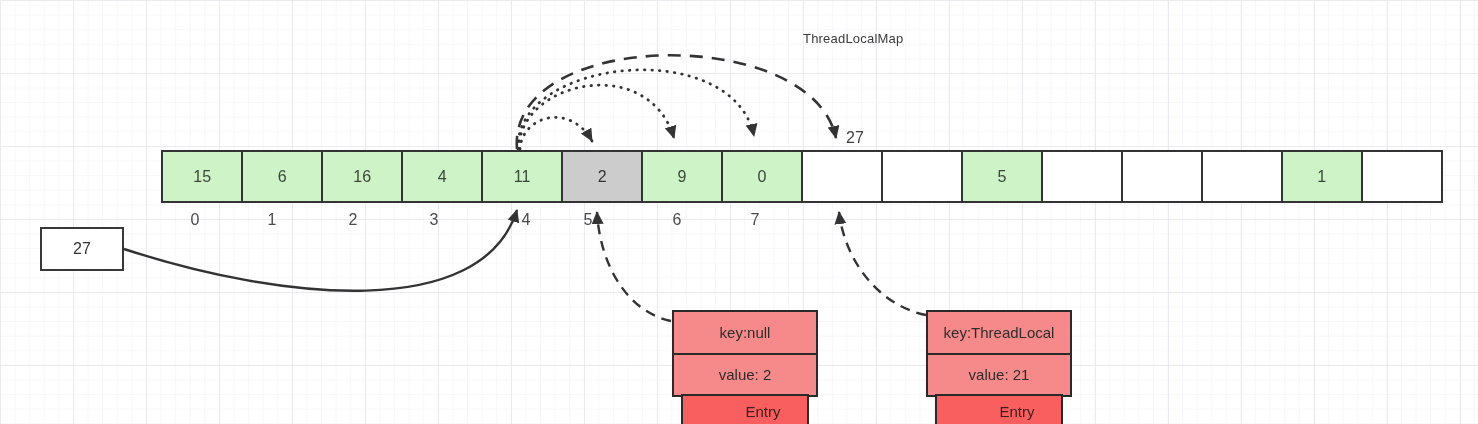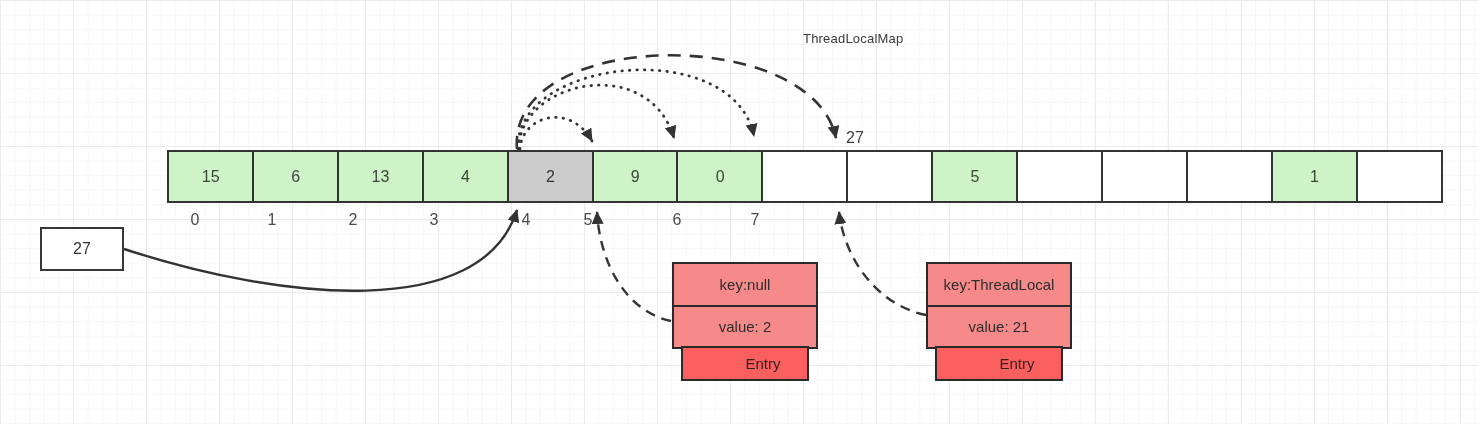--- a/index.html
+++ b/index.html
@@ -24,21 +24,21 @@
   .array{
     position:absolute;left:155px;top:150px;width:1288px;height:53px;
     display:flex;
   }
   .cell{
     flex:1;box-sizing:border-box;
     border:2.5px solid #333333;margin-left:-2.5px;
     display:flex;align-items:center;justify-content:center;
     font-size:16px;color:#3a463a;
   }
-  .cell:first-child{margin-left:12px;text-align:right;}
+  .cell:first-child{margin-left:6px;text-align:right;}
   .c-green{background:var(--green,#cdf3c6);}
   .c-gray{background:var(--gray,#cccccc);color:#333;}
   .c-empty{background:#ffffff;}
   .idx{
     position:absolute;top:211px;width:34px;margin-left:-17px;
     text-align:center;font-size:16px;color:#4a4a4a;
   }
   .probe-label{
     position:absolute;left:846px;top:129px;
     font-size:16px;color:#3f3f3f;
@@ -49,43 +49,44 @@
     box-sizing:border-box;border:2.5px solid #383838;background:#ffffff;
     display:flex;align-items:center;justify-content:center;
     font-size:16px;color:#333333;
   }
   
   .entry-box{position:absolute;width:146px;}
   .entry-box .row{
     box-sizing:border-box;height:45px;
     border:2.5px solid #2a2a2a;background:var(--pink,#f68a8a);
     display:flex;align-items:center;justify-content:center;
-    font-size:15px;color:#2d2d2d;
+    font-size:15px;color:#2d2d2d;margin-top:48px;
   }
   .entry-box .row.value{margin-top:-2.5px;height:44px;text-align:center;}
   .entry-box .tag{
     box-sizing:border-box;width:128px;height:35px;margin:-2.5px auto 0;
     border:2.5px solid #2a2a2a;background:var(--red,#fa5f5f);
     display:flex;align-items:center;justify-content:center;
     font-size:15px;color:#3a2020;padding-left:36px;
   }
   .arrows{position:absolute;left:0;top:0;pointer-events:none;}
 </style>
 </head>
 <body>
 
 <div class="board" style="--green: #cdf3c6; --gray: #cccccc; --pink: #f68a8a; --red: #fa5f5f;">
 
   <div class="title">ThreadLocalMap</div>
 
   <div class="array">
     <div class="cell c-green">15</div>
     <div class="cell c-green">6</div>
-    <div class="cell c-green">13</div>
+    <div class="cell c-green">16</div>
     <div class="cell c-green">4</div>
+    <div class="cell c-green">11</div>
     <div class="cell c-gray">2</div>
     <div class="cell c-green">9</div>
     <div class="cell c-green">0</div>
     <div class="cell c-empty"></div>
     <div class="cell c-empty"></div>
     <div class="cell c-green">5</div>
     <div class="cell c-empty"></div>
     <div class="cell c-empty"></div>
     <div class="cell c-empty"></div>
     <div class="cell c-green">1</div>

